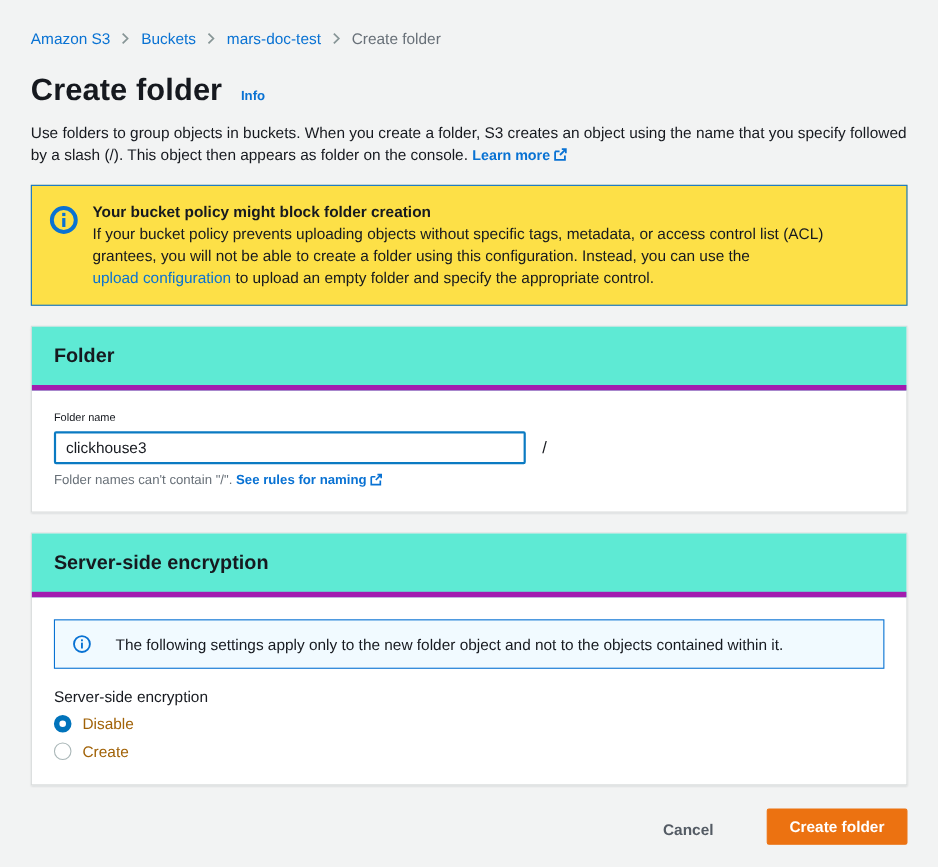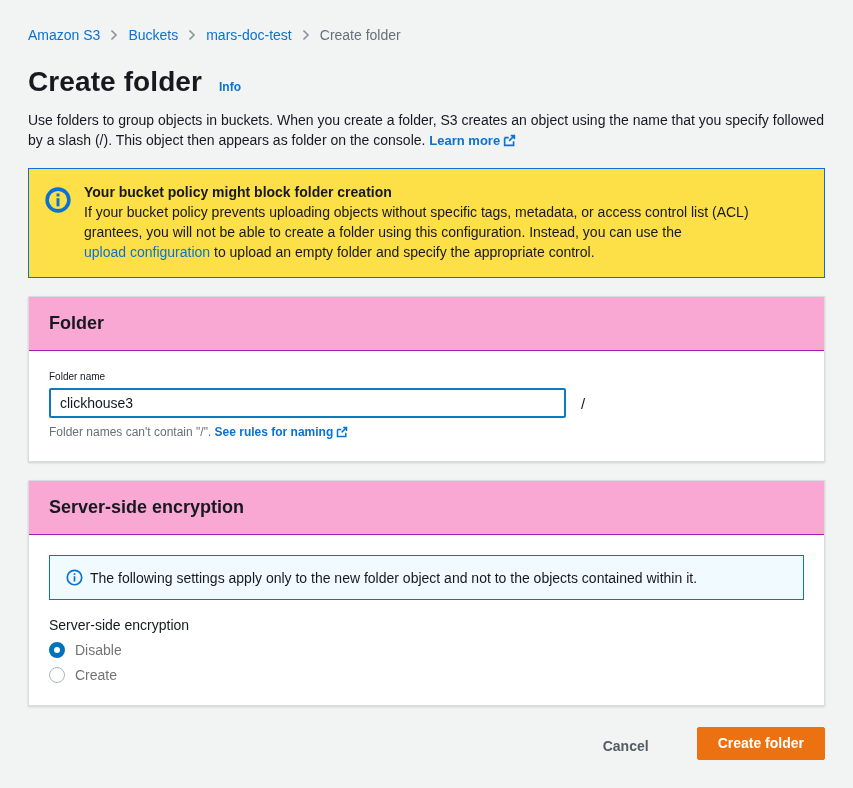--- a/index.html
+++ b/index.html
@@ -44,32 +44,32 @@
   .alert-body { margin-top: 0px; }
 
   
   .card {
     background: #ffffff;
     border: 1px solid #d9dcdc;
     box-shadow: 0 1px 2px 0 rgba(0,28,36,0.15);
     margin-top: 18px;
   }
   .card-header {
-    background: #f9a8d4;
-    border-bottom: 1px solid #a21caf;
+    background: #5eead4;
+    border-bottom: 5px solid #a21caf;
     padding: 16px 20px;
   }
   .card-header h2 { font-size: 18px; font-weight: 700; color: #16191f; }
   .card-body { padding: 20px; }
 
   
   .field-label { font-size: 10px; color: #16191f; margin-bottom: 6px; }
   .input-row { display: flex; align-items: center; }
   .text-input {
-    width: 517px;
+    width: 429px;
     height: 30px;
     border: 2px solid #0a7ac2;
     border-radius: 2px;
     padding: 0 9px;
     font-size: 14px;
     font-family: "Liberation Sans", sans-serif;
     color: #16191f;
     background: #ffffff;
     outline: none;
   }
@@ -77,37 +77,37 @@
   .constraint-row { margin-top: 7px; font-size: 12px; color: #687078; }
   .constraint-row .inline-link { font-size: 12px; }
 
   
   .info-box {
     border: 1px solid #0972d3;
     background: #f1faff;
     padding: 13px 16px;
     display: flex;
     align-items: center;
-    gap: 7px;
+    gap: 22px;
     margin-bottom: 17px;
   }
   .info-box-text { font-size: 14px; color: #16191f; }
 
   
   .radio-group-label { margin-top: 8px; margin-bottom: 9px; font-size: 14px; }
   .radio-row { display: flex; align-items: center; margin-bottom: 9px; cursor: pointer; }
   .radio-row:last-child { margin-bottom: 2px; }
   .radio-circle {
     width: 16px; height: 16px;
     border-radius: 50%;
     flex: 0 0 auto;
   }
   .radio-checked { border: 5px solid #0073bb; background: #ffffff; }
   .radio-unchecked { border: 1px solid #aab7b8; background: #ffffff; }
-  .radio-label { margin-left: 10px; font-size: 14px; color: #737373; }
+  .radio-label { margin-left: 10px; font-size: 14px; color: #a16207; }
 
   
   .footer-actions {
     display: flex;
     justify-content: flex-end;
     align-items: flex-end;
     margin-top: 21px;
     gap: 44px;
   }
   .btn-link {

